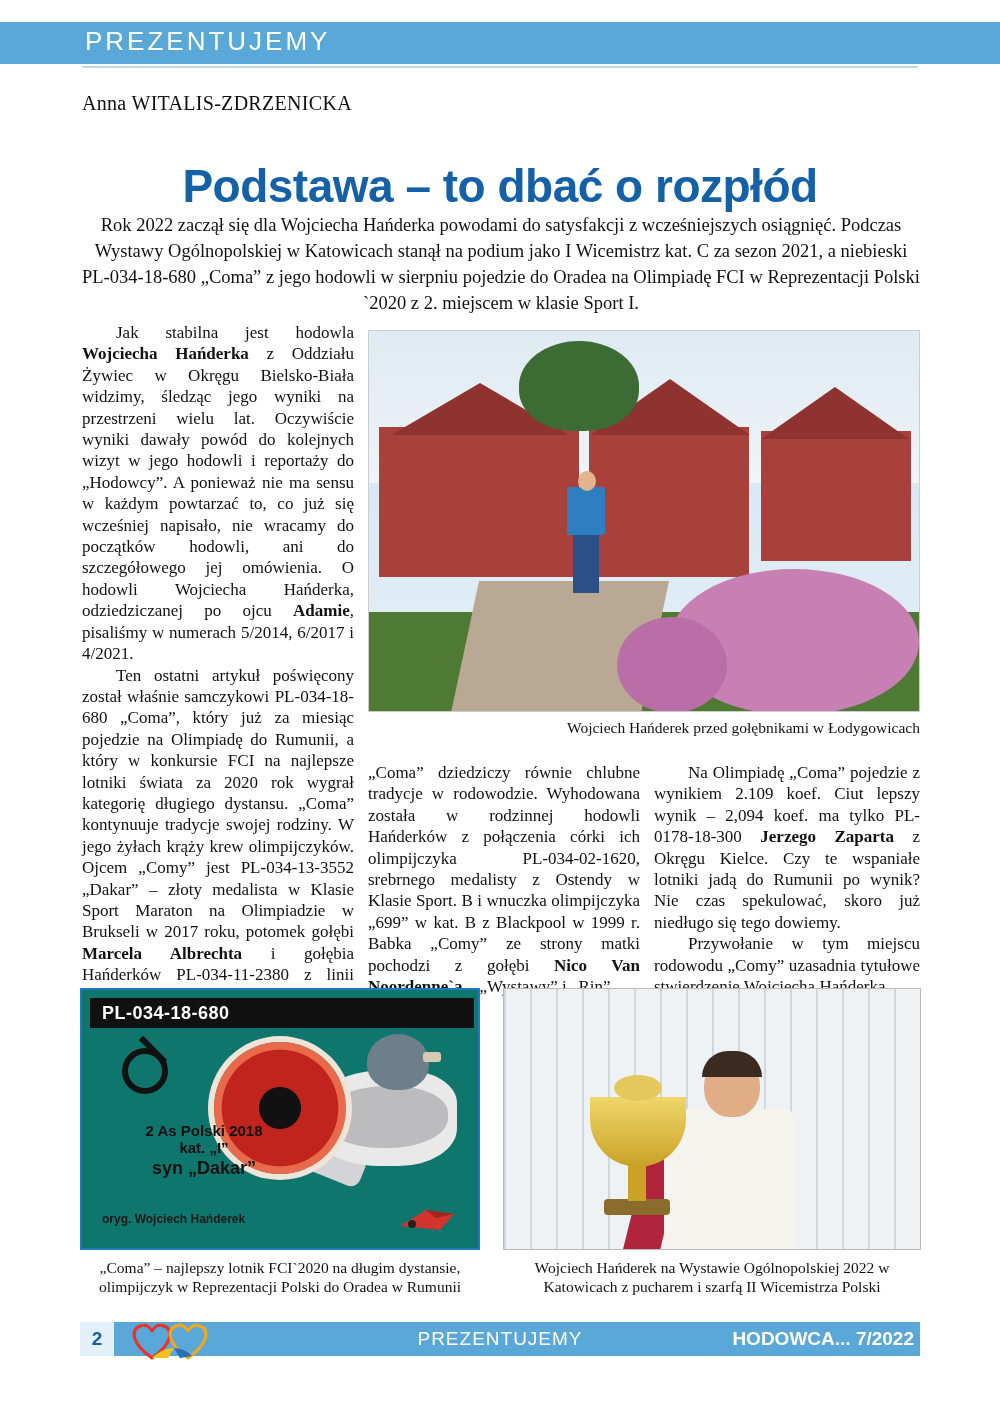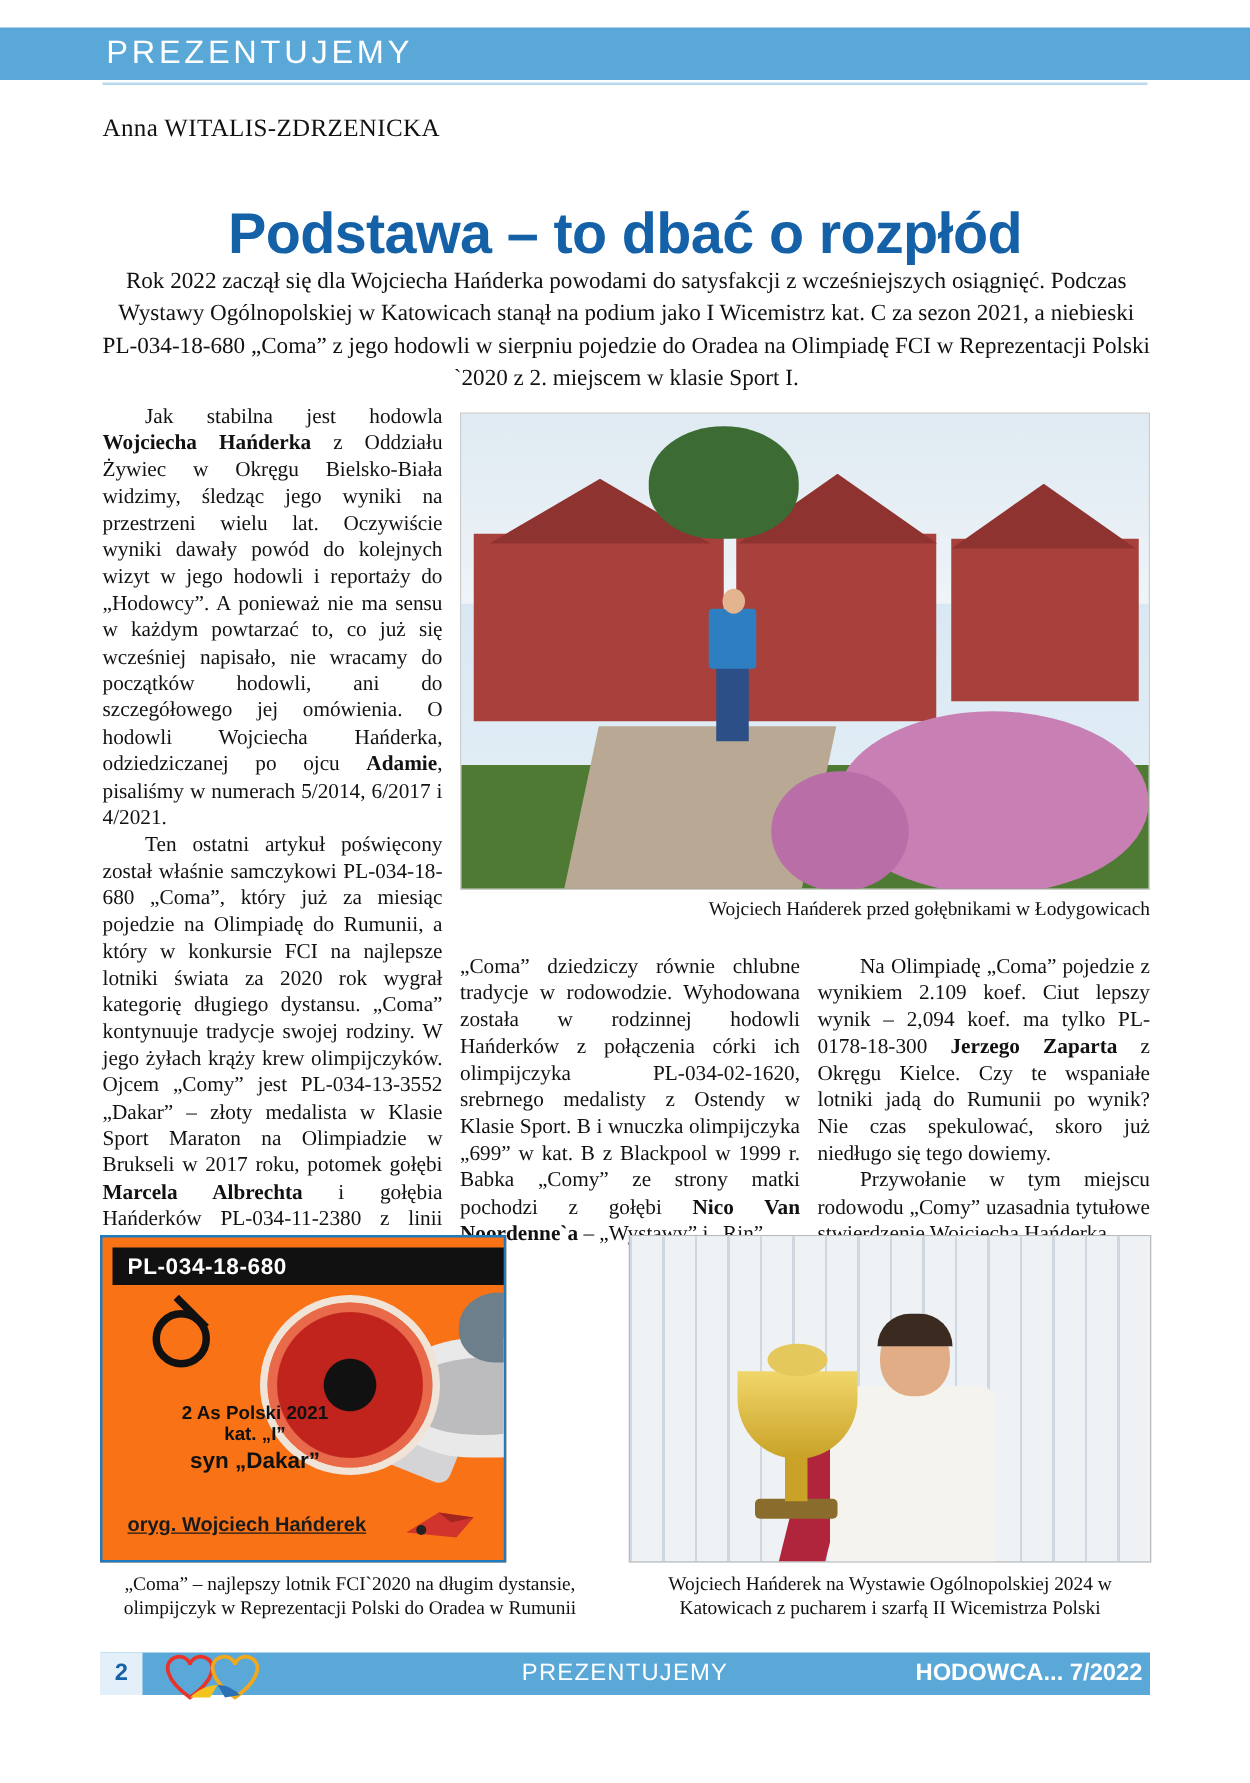--- a/index.html
+++ b/index.html
@@ -113,23 +113,23 @@
   .grass { position:absolute; left:0; bottom:0; width:100%; height:26%; background:#4e7a33; }
   .path { position:absolute; background:#b9a893; }
   .bush { position:absolute; border-radius:50%; background:#c77fb4; }
   .man-shirt { position:absolute; background:#2e7fc2; border-radius:3px; }
   .man-pants { position:absolute; background:#2b4f86; }
   .man-head { position:absolute; background:#e3b48e; border-radius:50%; }
 
   
   .photo-bl {
     position: absolute;
-    left: 80px; top: 988px; width: 325px; height: 262px;
+    left: 80px; top: 988px; width: 400px; height: 262px;
     border: 2px solid #1f7bc0;
-    background: #f97316;
+    background: #0f766e;
     overflow: hidden;
   }
   .photo-br {
     position: absolute;
     left: 503px; top: 988px; width: 418px; height: 262px;
     border: 1px solid #bbb;
     background: #d9e2ea;
     overflow: hidden;
   }
   .cap-bl { left: 80px; top: 1258px; width: 400px; }
@@ -145,21 +145,21 @@
     letter-spacing: .5px;
   }
   .ped-ring { position:absolute; left:132px; top:52px; width:132px; height:132px; border-radius:50%; background:radial-gradient(circle at 50% 50%, #111 0 22%, #c1241c 23% 62%, #e86a4a 63% 78%, #f2d9c9 79% 100%); box-shadow:0 0 0 6px #f0e4d8; }
   .ped-male { position:absolute; left:40px; top:58px; width:46px; height:46px; border:6px solid #111; border-radius:50%; }
   .ped-male:after { content:""; position:absolute; left:34px; top:-26px; width:6px; height:34px; background:#111; transform:rotate(-45deg); transform-origin:bottom; }
   .ped-text { position:absolute; left:22px; top:132px; width:200px; font-family:"Liberation Sans", sans-serif; color:#111; }
   .ped-l1 { font-size:15px; font-weight:bold; text-align:center; }
   .ped-l2 { font-size:15px; font-weight:bold; text-align:center; }
   .ped-l3 { font-size:25px; font-weight:bold; font-style:italic; margin-top:8px; text-align:center; }
   .ped-l4 { font-size:18px; font-weight:bold; margin-top:2px; text-align:center; }
-  .ped-l5 { position:absolute; left:20px; top:222px; font-family:"Liberation Sans", sans-serif; font-size:16px; font-weight:bold;text-decoration:underline; }
+  .ped-l5 { position:absolute; left:20px; top:222px; font-family:"Liberation Sans", sans-serif; font-size:12px; font-weight:bold; }
   .pigeon-body { position:absolute; left:225px; top:80px; width:150px; height:96px; background:#e9e9ea; border-radius:60% 40% 45% 55%; }
   .pigeon-head { position:absolute; left:285px; top:44px; width:62px; height:56px; background:#6e7f8c; border-radius:50% 50% 45% 45%; }
   .pigeon-wing { position:absolute; left:240px; top:96px; width:126px; height:62px; background:#bcbcbe; border-radius:55% 45% 50% 50%; }
   .pigeon-tail { position:absolute; left:196px; top:150px; width:88px; height:34px; background:#d4d4d6; transform:rotate(22deg); border-radius:10px; }
   .pigeon-beak { position:absolute; left:341px; top:62px; width:18px; height:10px; background:#d8c9b2; border-radius:3px; }
   .ped-logo { position:absolute; right:12px; bottom:10px; width:70px; height:38px; }
 
   
   .cages { position:absolute; left:0; top:0; width:100%; height:100%;
     background:
@@ -268,21 +268,21 @@
 <div class="photo-bl">
   <div class="ped-band">PL-034-18-680</div>
   <div class="ped-male"></div>
   <div class="pigeon-tail"></div>
   <div class="pigeon-body"></div>
   <div class="pigeon-wing"></div>
   <div class="pigeon-head"></div>
   <div class="pigeon-beak"></div>
   <div class="ped-ring"></div>
   <div class="ped-text">
-    <div class="ped-l1">2 As Polski 2021</div>
+    <div class="ped-l1">2 As Polski 2018</div>
     <div class="ped-l2">kat. „I”</div>
     <div class="ped-l4">syn „Dakar”</div>
   </div>
   <div class="ped-l5">oryg. Wojciech Hańderek</div>
   <svg class="ped-logo" viewBox="0 0 70 38">
     <path d="M4 26 L30 10 L58 14 L44 30 Z" fill="#d0342c"></path>
     <path d="M30 10 L58 14 L40 18 Z" fill="#a32520"></path>
     <circle cx="16" cy="24" r="4" fill="#222"></circle>
   </svg>
 </div>
@@ -292,21 +292,21 @@
   <div class="cages"></div>
   <div class="sash"></div>
   <div class="man2-shirt"></div>
   <div class="man2-head"></div>
   <div class="man2-hair"></div>
   <div class="cup-base"></div>
   <div class="cup-stem"></div>
   <div class="cup-bowl"></div>
   <div class="cup-top"></div>
 </div>
-<div class="caption cap-br">Wojciech Hańderek  na Wystawie Ogólnopolskiej 2024 w Katowicach z pucharem i szarfą II Wicemistrza Polski</div>
+<div class="caption cap-br">Wojciech Hańderek  na Wystawie Ogólnopolskiej 2022 w Katowicach z pucharem i szarfą II Wicemistrza Polski</div>
 
 <div class="footer-bar"></div>
 <div class="footer-center">PREZENTUJEMY</div>
 <div class="footer-pagebox">2</div>
 <svg class="footer-hearts" viewBox="0 0 120 44">
   <path d="M30 40 C10 26 8 12 18 8 C26 5 30 12 30 14 C30 12 34 5 42 8 C52 12 50 26 30 40 Z" fill="none" stroke="#e8322a" stroke-width="3"></path>
   <path d="M66 40 C46 26 44 12 54 8 C62 5 66 12 66 14 C66 12 70 5 78 8 C88 12 86 26 66 40 Z" fill="none" stroke="#f2a81d" stroke-width="3"></path>
   <path d="M30 40 C36 34 44 30 52 30 L46 40 Z" fill="#f2c21d"></path>
   <path d="M52 30 C60 30 66 34 70 38 L58 40 Z" fill="#2b6fb5"></path>
 </svg>

